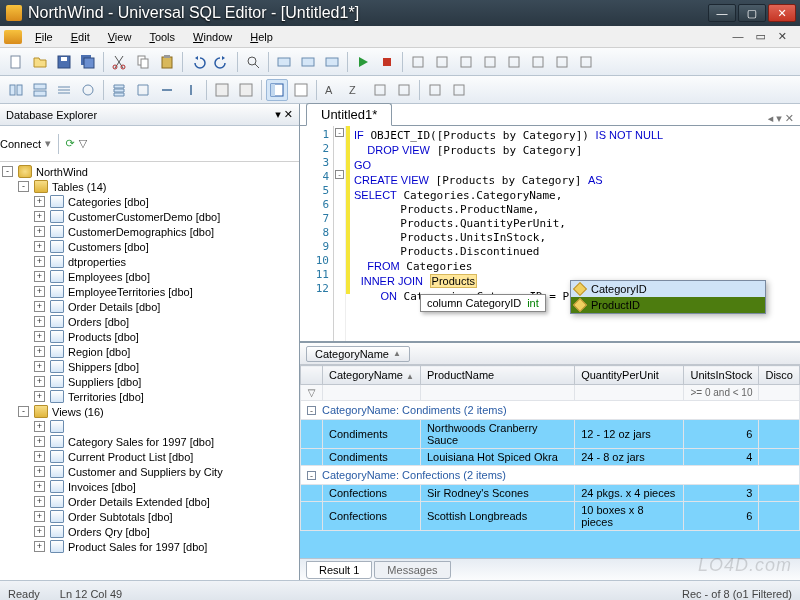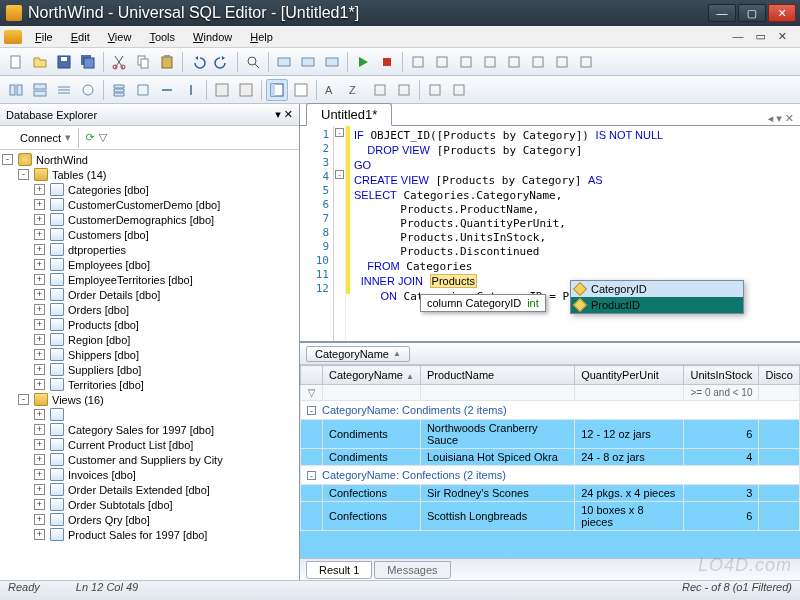--- a/index.html
+++ b/index.html
@@ -27,21 +27,21 @@
 .tool-btn svg { width: 16px; height: 16px; }
 
 
 .main { display: flex; height: calc(600px - 26px - 22px - 28px - 28px - 20px); }
 .main-right-wrap { flex: 1; display: flex; flex-direction: column; }
 
 
 .left-panel { width: 300px; border-right: 1px solid #8a9aa8; display: flex; flex-direction: column; background: #fff; }
 .panel-header { height: 22px; background: linear-gradient(#fdfdfd,#e4e9ef); border-bottom: 1px solid #b8c4d0; display: flex; align-items: center; padding: 0 6px; font-size: 11px; }
 .panel-header .pin { margin-left: auto; }
-.connect-bar { height: 24px; display: flex; align-items: center; padding: 0 20px; border-bottom: 1px solid #d0d0d0; gap: 4px; }
+.connect-bar { height: 36px; display: flex; align-items: center; padding: 0 0; border-bottom: 1px solid #d0d0d0; gap: 4px; }
 .tree { flex: 1; overflow: auto; padding: 2px 0; }
 .tree ul { list-style: none; padding-left: 16px; }
 .tree > ul { padding-left: 2px; }
 .tree li { white-space: nowrap; padding: 1px 0; display: flex; align-items: center; }
 .expander { width: 11px; height: 11px; border: 1px solid #8a8a8a; display: inline-flex; align-items: center; justify-content: center; font-size: 9px; line-height: 9px; color: #333; margin-right: 3px; background: #fff; }
 .tree .node-icon { width: 14px; height: 13px; margin: 0 4px 0 2px; background: linear-gradient(#f7dd86,#e0b53c); border: 1px solid #b7902a; border-radius: 1px; }
 .tree .node-icon.db { background: radial-gradient(#f7dd86,#e0b53c); border-radius: 2px; }
 .tree .node-icon.table { background: linear-gradient(#fff,#d5e6f7); border: 1px solid #6b8caf; }
 
 
@@ -57,21 +57,21 @@
 .fold-marker { position: absolute; left: 1px; width: 9px; height: 9px; border: 1px solid #888; background: #fff; font-size: 8px; line-height: 7px; text-align: center; color: #555; }
 .change-strip { width: 4px; background: #fff; }
 .change-strip .chg { height: 14px; background: #f5e63a; }
 .code { flex: 1; font-family: Consolas, monospace; font-size: 11px; padding: 2px 0 0 4px; line-height: 14px; white-space: pre; overflow: auto; }
 .kw { color: #0000cc; }
 .tok-hi { background: #ffe79a; border: 1px solid #d8b85c; padding: 0 1px; }
 
 
 .hint { position: absolute; left: 120px; top: 168px; background: #fff; border: 1px solid #888; box-shadow: 2px 2px 4px rgba(0,0,0,.3); padding: 2px 6px; font-family: Consolas, monospace; font-size: 11px; display: flex; align-items: center; gap: 6px; }
 .hint .typ { color: #008000; }
-.suggest { position: absolute; left: 270px; top: 154px; width: 174px; background: #0f766e; border: 1px solid #7a8aa0; box-shadow: 2px 2px 6px rgba(0,0,0,.3); }
+.suggest { position: absolute; left: 270px; top: 154px; width: 196px; background: #4d7c0f; border: 1px solid #7a8aa0; box-shadow: 2px 2px 6px rgba(0,0,0,.3); }
 .suggest div { padding: 2px 4px; display: flex; align-items: center; gap: 6px; }
 .suggest div.sel { background: #cfe3f7; }
 .suggest .ic { width: 10px; height: 10px; background: #f0d060; border: 1px solid #b89030; transform: rotate(45deg); }
 
 
 .results-wrap { flex: 1.1; display: flex; flex-direction: column; border-top: 1px solid #8a9aa8; min-height: 0; }
 .group-bar { height: 22px; background: linear-gradient(#fdfdfd,#e6e9ee); border-bottom: 1px solid #c0c6ce; display: flex; align-items: center; padding: 2px 6px; gap: 4px; }
 .group-chip { background: linear-gradient(#fff,#e6e9ee); border: 1px solid #a6b0bc; padding: 1px 8px; border-radius: 2px; font-size: 11px; display: flex; align-items: center; gap: 4px; }
 .grid { flex: 1; overflow: auto; background: #7dd3fc; }
 .grid table { border-collapse: collapse; width: 100%; }
@@ -80,21 +80,21 @@
 .grid td { border: 1px solid #e0e3e8; padding: 2px 6px; font-size: 11px; }
 .grid .filter-row td { background: #f7f8fa; font-size: 10px; color: #666; }
 .grid .filter-row td:first-child { text-align: center; }
 .grid .group-row td { background: #fff; color: #2a5ca5; padding: 3px 6px; }
 .grid .group-row .gexp { display: inline-block; width: 9px; height: 9px; border: 1px solid #7a8aa0; text-align: center; line-height: 8px; font-size: 9px; margin-right: 6px; color: #555; }
 .result-tabs { height: 22px; background: linear-gradient(#e6ecf3,#fbfcfd); border-top: 1px solid #b8c4d0; display: flex; align-items: center; padding: 0 6px; gap: 2px; }
 .result-tab { padding: 2px 12px; border: 1px solid #a6b0bc; background: #fff; font-size: 11px; border-radius: 0 0 3px 3px; }
 .result-tab.inactive { background: #eef1f5; color: #666; }
 
 
-.statusbar { height: 20px; background: linear-gradient(#f0f3f7,#dfe5ec); border-top: 1px solid #b8c4d0; display: flex; align-items: flex-start; padding: 0 8px; font-size: 11px; color: #444; gap: 36px; font-style: italic; }
+.statusbar { height: 20px; background: linear-gradient(#f0f3f7,#dfe5ec); border-top: 1px solid #b8c4d0; display: flex; align-items: flex-end; padding: 0 8px; font-size: 11px; color: #444; gap: 20px; }
 .statusbar .right { margin-left: auto; }
 .watermark { position: fixed; right: 8px; bottom: 24px; color: rgba(0,0,0,.15); font-size: 18px; font-style: italic; letter-spacing: 1px; pointer-events: none; }
 </style>
 </head>
 <body>
 
 <div class="titlebar">
   <div class="app-icon"></div>
   <div class="title">NorthWind - Universal SQL Editor - [Untitled1*]</div>
   <div class="win-btns">

